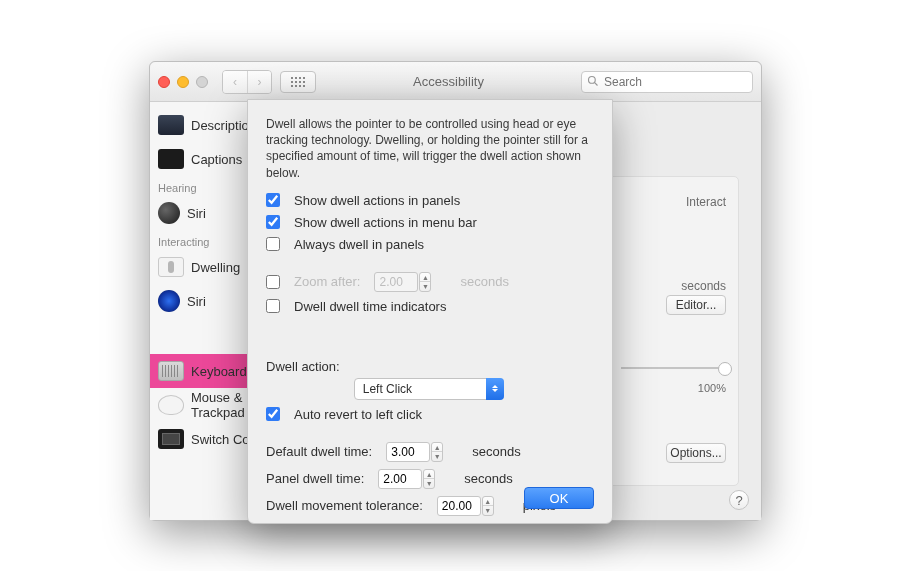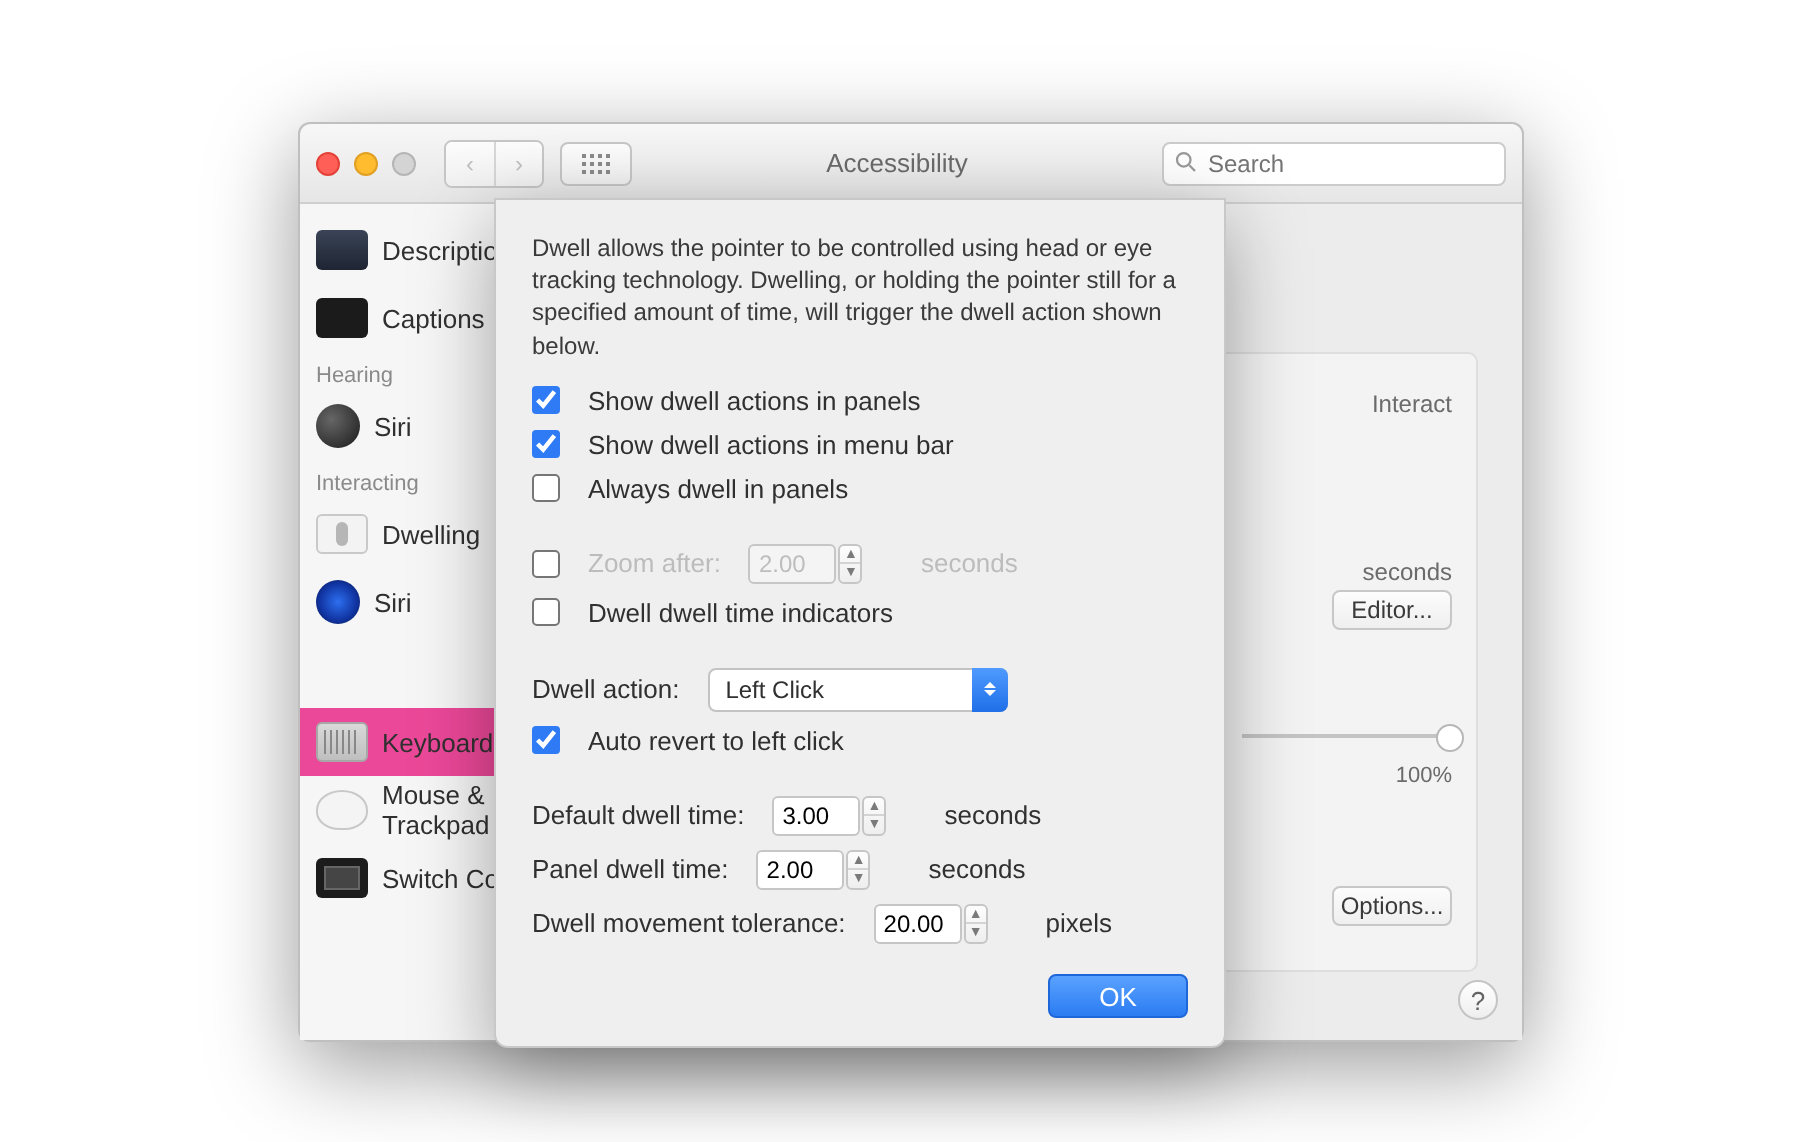--- a/index.html
+++ b/index.html
@@ -62,21 +62,21 @@
   .sheet .intro{font-size:12px;line-height:1.35;color:#3a3a3a;margin-bottom:12px;}
   .row{display:flex;align-items:center;gap:14px;font-size:13px;color:#303030;margin:7px 0;}
   .lbl{white-space:nowrap;}
   input[type=checkbox]{width:14px;height:14px;margin:0;accent-color:#2f7bf6;}
   .numwrap{position:relative;display:inline-block;}
   .numwrap input{width:44px;height:20px;border:1px solid #c6c6c6;border-radius:3px;background:#fff;font-size:12px;text-align:left;padding:0 4px;outline:none;}
   .numwrap.disabled input{background:#f4f4f4;color:#bdbdbd;}
   .stepper{position:absolute;right:-13px;top:0;width:12px;height:20px;border:1px solid #c6c6c6;border-radius:3px;background:linear-gradient(#fdfdfd,#eee);display:flex;flex-direction:column;}
   .stepper span{flex:1;display:flex;align-items:center;justify-content:center;color:#7a7a7a;font-size:7px;line-height:1;}
   .stepper span+span{border-top:1px solid #d4d4d4;}
-  .selwrap{position:relative;display:inline-block;}
+  .selwrap{position:relative;display:inline-block;margin-top:44px;}
   .selwrap .selbox{width:150px;height:22px;border:1px solid #c3c3c3;border-radius:4px;background:#fff;padding:0 20px 0 8px;font-size:12px;line-height:20px;}
   .selwrap .selbtn{position:absolute;right:0;top:0;width:18px;height:22px;background:linear-gradient(#4f9bff,#1f6fe8);border-radius:0 4px 4px 0;display:flex;flex-direction:column;align-items:center;justify-content:center;gap:1px;}
   .selwrap .selbtn span{width:0;height:0;border-left:3px solid transparent;border-right:3px solid transparent;}
   .selwrap .selbtn .up{border-bottom:3px solid #fff;}
   .selwrap .selbtn .dn{border-top:3px solid #fff;}
   .okbtn{position:absolute;right:18px;bottom:14px;width:70px;height:22px;background:linear-gradient(#5aa2ff,#2b7cf2);border:1px solid #1e67db;border-radius:4px;color:#fff;font-size:13px;display:flex;align-items:center;justify-content:center;}
   .disabled-text{color:#bcbcbc;}
   .spacer{height:6px;}
 </style>
 </head>

